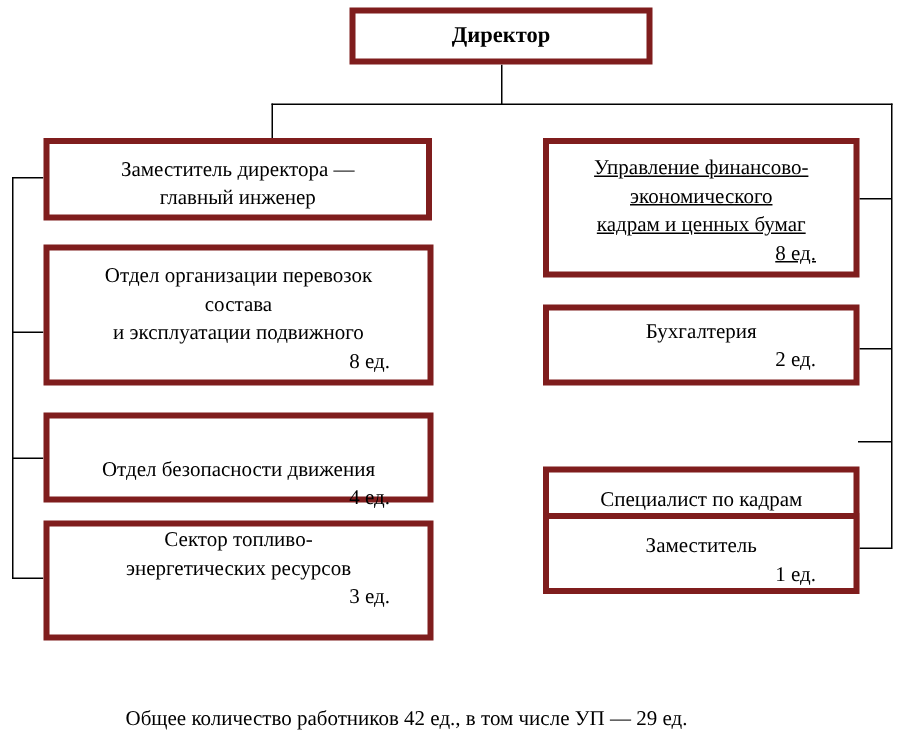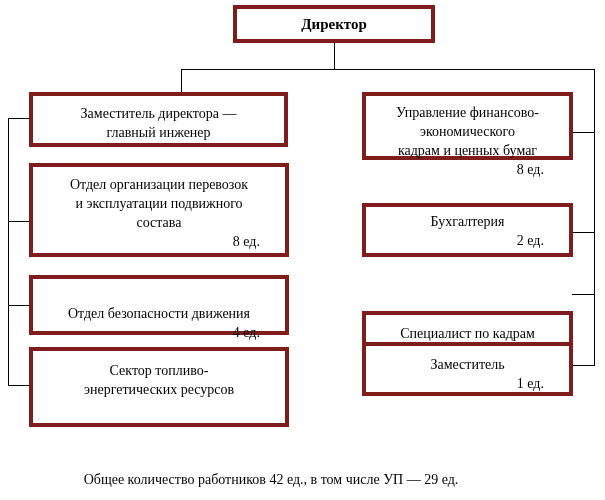--- a/index.html
+++ b/index.html
@@ -30,22 +30,22 @@
     padding-right: 25px;
   }
   #box-director {
     left: 233px; top: 5px; width: 202px; height: 38px;
     font-weight: bold; font-size: 15px;
     display: flex; align-items: center; justify-content: center;
   }
   #box-deputy     { left: 29px;  top: 92px;  width: 259px; height: 55px; padding-top: 8px; }
   #box-transport  { left: 29px;  top: 163px; width: 260px; height: 94px; padding-top: 8px; }
   #box-safety     { left: 29px;  top: 275px; width: 260px; height: 60px; padding-top: 25px; }
-  #box-fuel       { left: 29px;  top: 347px; width: 260px; height: 80px; padding-top: 10px; }
-  #box-finance    { left: 362px; top: 92px;  width: 211px; height: 68px; padding-top: 7px; }
+  #box-fuel       { left: 29px;  top: 347px; width: 260px; height: 80px; padding-top: 0; }
+  #box-finance    { left: 362px; top: 92px;  width: 211px; height: 93px; padding-top: 7px; text-decoration: underline; }
   #box-accounting { left: 362px; top: 203px; width: 211px; height: 54px; padding-top: 5px; }
   #box-hr         { left: 362px; top: 273px; width: 211px; height: 54px; padding-top: 9px; margin-top: 38px; }
   #box-legal      { left: 362px; top: 342px; width: 211px; height: 54px; padding-top: 9px; }
 
   .hline, .vline { position: absolute; background: #000000; }
   .hline { height: 1px; }
   .vline { width: 1px; }
 
   #ln-director-drop { left: 334px; top: 43px;  height: 27px; }
   #ln-main-h        { left: 181px; top: 69px;  width: 414px; }
@@ -94,33 +94,34 @@
     <span>Директор</span>
   </div>
 
   <div class="box" id="box-deputy">
     <div>Заместитель директора —</div>
     <div>главный инженер</div>
   </div>
 
   <div class="box" id="box-transport">
     <div>Отдел организации перевозок</div>
+    <div>состава</div>
     <div>и эксплуатации подвижного</div>
-    <div>состава</div>
     <div class="count">8 ед.</div>
   </div>
 
   <div class="box" id="box-safety">
     <div>Отдел безопасности движения</div>
     <div class="count">4 ед.</div>
   </div>
 
   <div class="box" id="box-fuel">
     <div>Сектор топливо-</div>
     <div>энергетических ресурсов</div>
+    <div class="count">3 ед.</div>
   </div>
 
   <div class="box" id="box-finance">
     <div>Управление финансово-</div>
     <div>экономического</div>
     <div>кадрам и ценных бумаг</div>
     <div class="count">8 ед.</div>
   </div>
 
   <div class="box" id="box-accounting">

